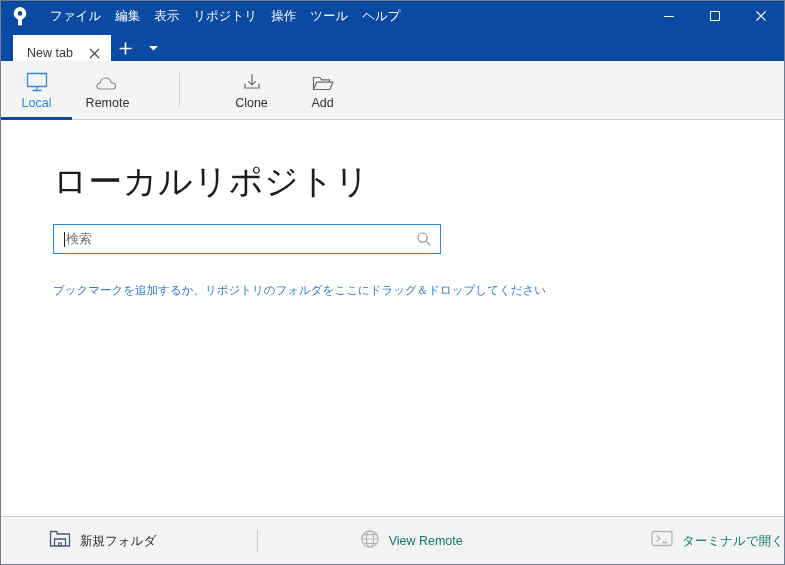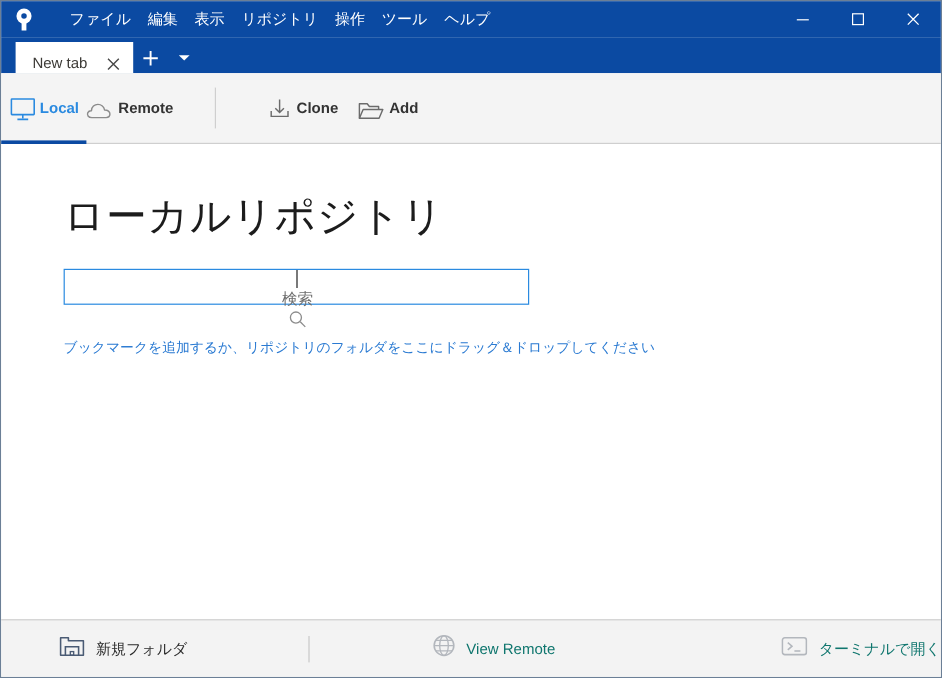--- a/index.html
+++ b/index.html
@@ -16,21 +16,21 @@
 
   
   .titlebar{
     height:30px;background:#0b4aa2;display:flex;align-items:center;
     flex:0 0 auto;position:relative;
   }
   .logo{
     width:26px;height:30px;display:flex;align-items:center;justify-content:center;
     margin-left:6px;flex:0 0 auto;
   }
-  .menubar{display:flex;align-items:center;margin-left:18px;}
+  .menubar{display:flex;align-items:center;margin-left:10px;}
   .menu-item{
     color:#ffffff;font-size:12.5px;padding:4px 7px;line-height:16px;white-space:nowrap;
   }
   .win-controls{position:absolute;right:0;top:0;height:30px;display:flex;}
   .win-btn{
     width:46px;height:30px;display:flex;align-items:center;justify-content:center;
   }
 
   
   .tabstrip{
@@ -52,43 +52,42 @@
   .tab-drop{
     width:26px;height:26px;display:flex;align-items:center;justify-content:center;
   }
 
   
   .toolbar{
     height:58px;background:#f4f4f4;border-bottom:1px solid #cfcfcf;
     display:flex;align-items:stretch;flex:0 0 auto;position:relative;
   }
   .tb-item{
-    width:71px;display:flex;flex-direction:row;align-items:center;
-    justify-content:center;gap:2px;box-sizing:border-box;position:relative;font-weight:bold;
+    width:71px;display:flex;flex-direction:column;align-items:center;
+    justify-content:center;gap:2px;box-sizing:border-box;position:relative;
   }
   .tb-item .tb-icon{height:24px;display:flex;align-items:flex-end;justify-content:center;}
   .tb-item .tb-label{font-size:12.5px;color:#333333;line-height:16px;}
   .tb-item.active .tb-label{color:#2a8ae0;}
   .tb-item.active::after{
     content:"";position:absolute;left:0;right:0;bottom:-1px;height:3px;background:#0b4aa2;
   }
   .tb-sep{width:1px;background:#cfcfcf;margin:12px 0;align-self:stretch;flex:0 0 auto;}
   .tb-gap{width:36px;flex:0 0 auto;}
 
   
   .content{flex:1 1 auto;background:#ffffff;padding:40px 0 0 52px;box-sizing:border-box;}
   .page-title{
     font-size:34px;color:#1c1c1c;font-weight:400;margin:0 0 22px 0;line-height:42px;
     letter-spacing:0.5px;
   }
   .searchbox{
     width:388px;height:30px;box-sizing:border-box;border:1px solid #2a8ae0;
     background:#ffffff;display:flex;align-items:center;padding:0 8px 0 10px;
     position:relative;
-    flex-direction:column;
   }
   .caret{
     width:1px;height:15px;background:#222;margin-right:1px;flex:0 0 auto;
   }
   .search-placeholder{
     flex:1 1 auto;color:#6e6e6e;font-size:13px;line-height:18px;white-space:nowrap;
   }
   .search-icon{width:16px;height:16px;flex:0 0 auto;}
   .hint{
     margin-top:28px;color:#2a7ad2;font-size:11.5px;line-height:16px;white-space:nowrap;

